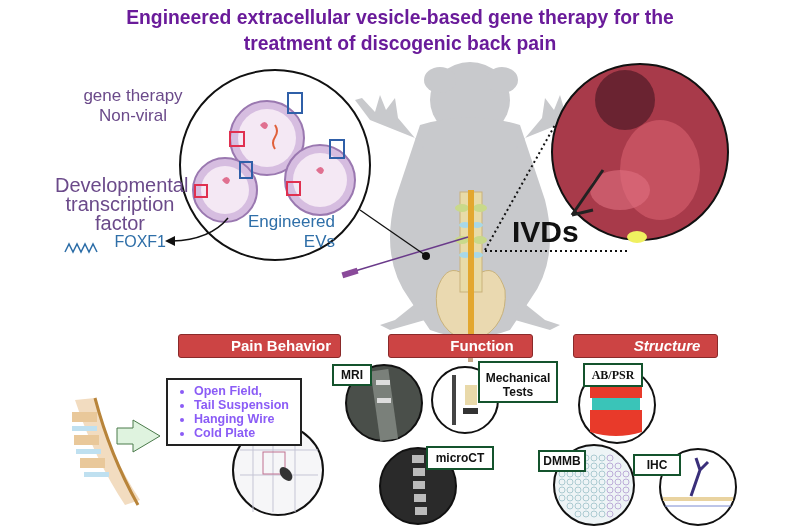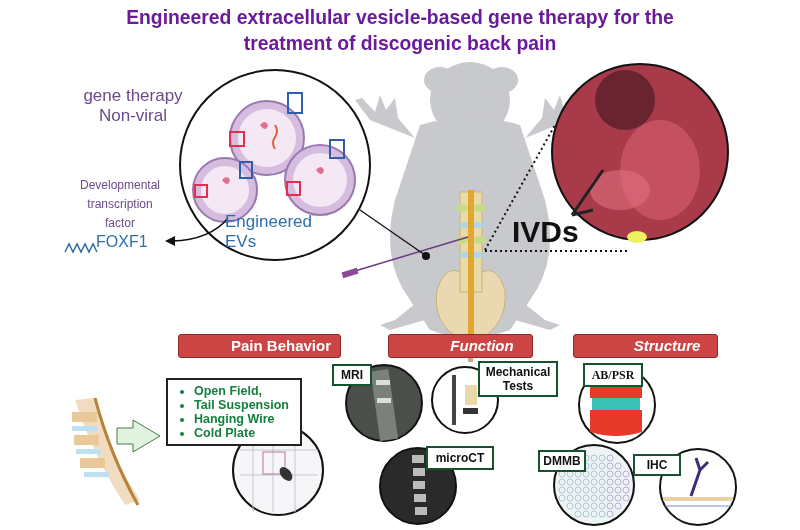--- a/index.html
+++ b/index.html
@@ -1,23 +1,23 @@
 <!DOCTYPE html>
 <html><head>
 <meta charset="utf-8">
 <style>
   html,body{margin:0;padding:0;background:#fff;}
   body{width:800px;height:530px;position:relative;overflow:hidden;font-family:"Liberation Sans",sans-serif;}
   .abs{position:absolute;}
   .title{left:0;width:800px;top:4px;text-align:center;color:#6a1b9a;font-weight:bold;font-size:21px;line-height:26px;font-family:"Liberation Sans",sans-serif;transform:scaleX(0.92);transform-origin:center;}
   .purple-text{color:#6b4a8a;font-size:17px;text-align:center;line-height:20px;}
-  .blue-text{color:#2f6fa8;font-size:17px;text-align:left;line-height:20px;}
+  .blue-text{color:#2f6fa8;font-size:17px;text-align:right;line-height:20px;}
   .redlabel{background:#cc4444;color:#fff;font-weight:bold;font-size:15px;border:1px solid #8a2a2a;border-radius:3px;text-align:center;line-height:22px;height:22px;padding-left:43px;}
   .box{background:#fff;border:2px solid #14532d;font-weight:bold;font-size:12px;color:#111;text-align:center;}
-  .list{background:#fff;border:2px solid #222;font-weight:bold;font-size:12.5px;color:#15803d;padding:4px 8px 4px 18px;line-height:14px;}
+  .list{background:#fff;border:2px solid #222;font-weight:bold;font-size:12.5px;color:#8b5cf6;padding:4px 8px 4px 18px;line-height:14px;}
   .list ul{margin:0;padding:0 0 0 8px;}
   .list li{margin:0;}
   .ivds{font-weight:bold;font-size:30px;color:#111;}
 </style>
 </head>
 <body>
 
 <div class="abs title">
   <div>Engineered extracellular vesicle-based gene therapy for the</div>
   <div>treatment of discogenic back pain</div>
@@ -226,47 +226,47 @@
     <rect x="663" y="497" width="70" height="4" fill="#e9d3a0"></rect>
     <line x1="665" y1="506" x2="731" y2="506" stroke="#7a8ad0"></line>
     <path d="M691 496 L700 470 M700 470 L696 458 M700 470 L708 462" stroke="#3a2f7a" stroke-width="3" fill="none"></path>
   </g>
 </svg>
 
 <div class="abs purple-text" style="left:58px;top:86px;width:150px;">
   <div>gene therapy</div>
   <div>Non-viral</div>
 </div>
-<div class="abs purple-text" style="left:55px;top:176px;width:130px;font-size:12px;line-height:19px;">
+<div class="abs purple-text" style="left:55px;top:176px;width:130px;font-size:20px;line-height:19px;">
   <div>Developmental</div>
   <div>transcription</div>
   <div>factor</div>
 </div>
 <div class="abs blue-text" style="left:96px;top:232px;width:70px;font-size:16px;">FOXF1</div>
 <div class="abs blue-text" style="left:225px;top:212px;width:110px;">
   <div>Engineered</div>
   <div>EVs</div>
 </div>
 <div class="abs ivds" style="left:500px;top:215px;margin-left:12px;">IVDs</div>
 
 <div class="abs redlabel" style="left:178px;top:334px;width:118px;">Pain Behavior</div>
-<div class="abs redlabel" style="left:388px;top:334px;width:100px;font-style:italic;">Function</div>
+<div class="abs redlabel" style="left:388px;top:334px;width:100px;">Function</div>
 <div class="abs redlabel" style="left:573px;top:334px;width:100px;font-style:italic;">Structure</div>
 
 <div class="abs list" style="left:166px;top:378px;width:106px;">
   <ul>
     <li>Open Field,</li>
     <li>Tail Suspension</li>
     <li>Hanging Wire</li>
     <li>Cold Plate</li>
   </ul>
 </div>
 
 <div class="abs box" style="left:332px;top:364px;width:36px;height:18px;line-height:18px;">MRI</div>
-<div class="abs box" style="left:478px;top:361px;width:76px;height:30px;line-height:14px;padding-top:2px;">
+<div class="abs box" style="left:478px;top:361px;width:76px;height:30px;line-height:14px;padding-top:8px;">
   <div>Mechanical</div>
   <div>Tests</div>
 </div>
 <div class="abs box" style="left:426px;top:446px;width:64px;height:20px;line-height:20px;">microCT</div>
 
 <div class="abs box" style="left:583px;top:363px;width:56px;height:20px;line-height:20px;font-family:Liberation Serif, serif;">AB/PSR</div>
 <div class="abs box" style="left:538px;top:450px;width:44px;height:18px;line-height:18px;">DMMB</div>
 <div class="abs box" style="left:633px;top:454px;width:44px;height:18px;line-height:18px;">IHC</div>
 
 </body></html>

